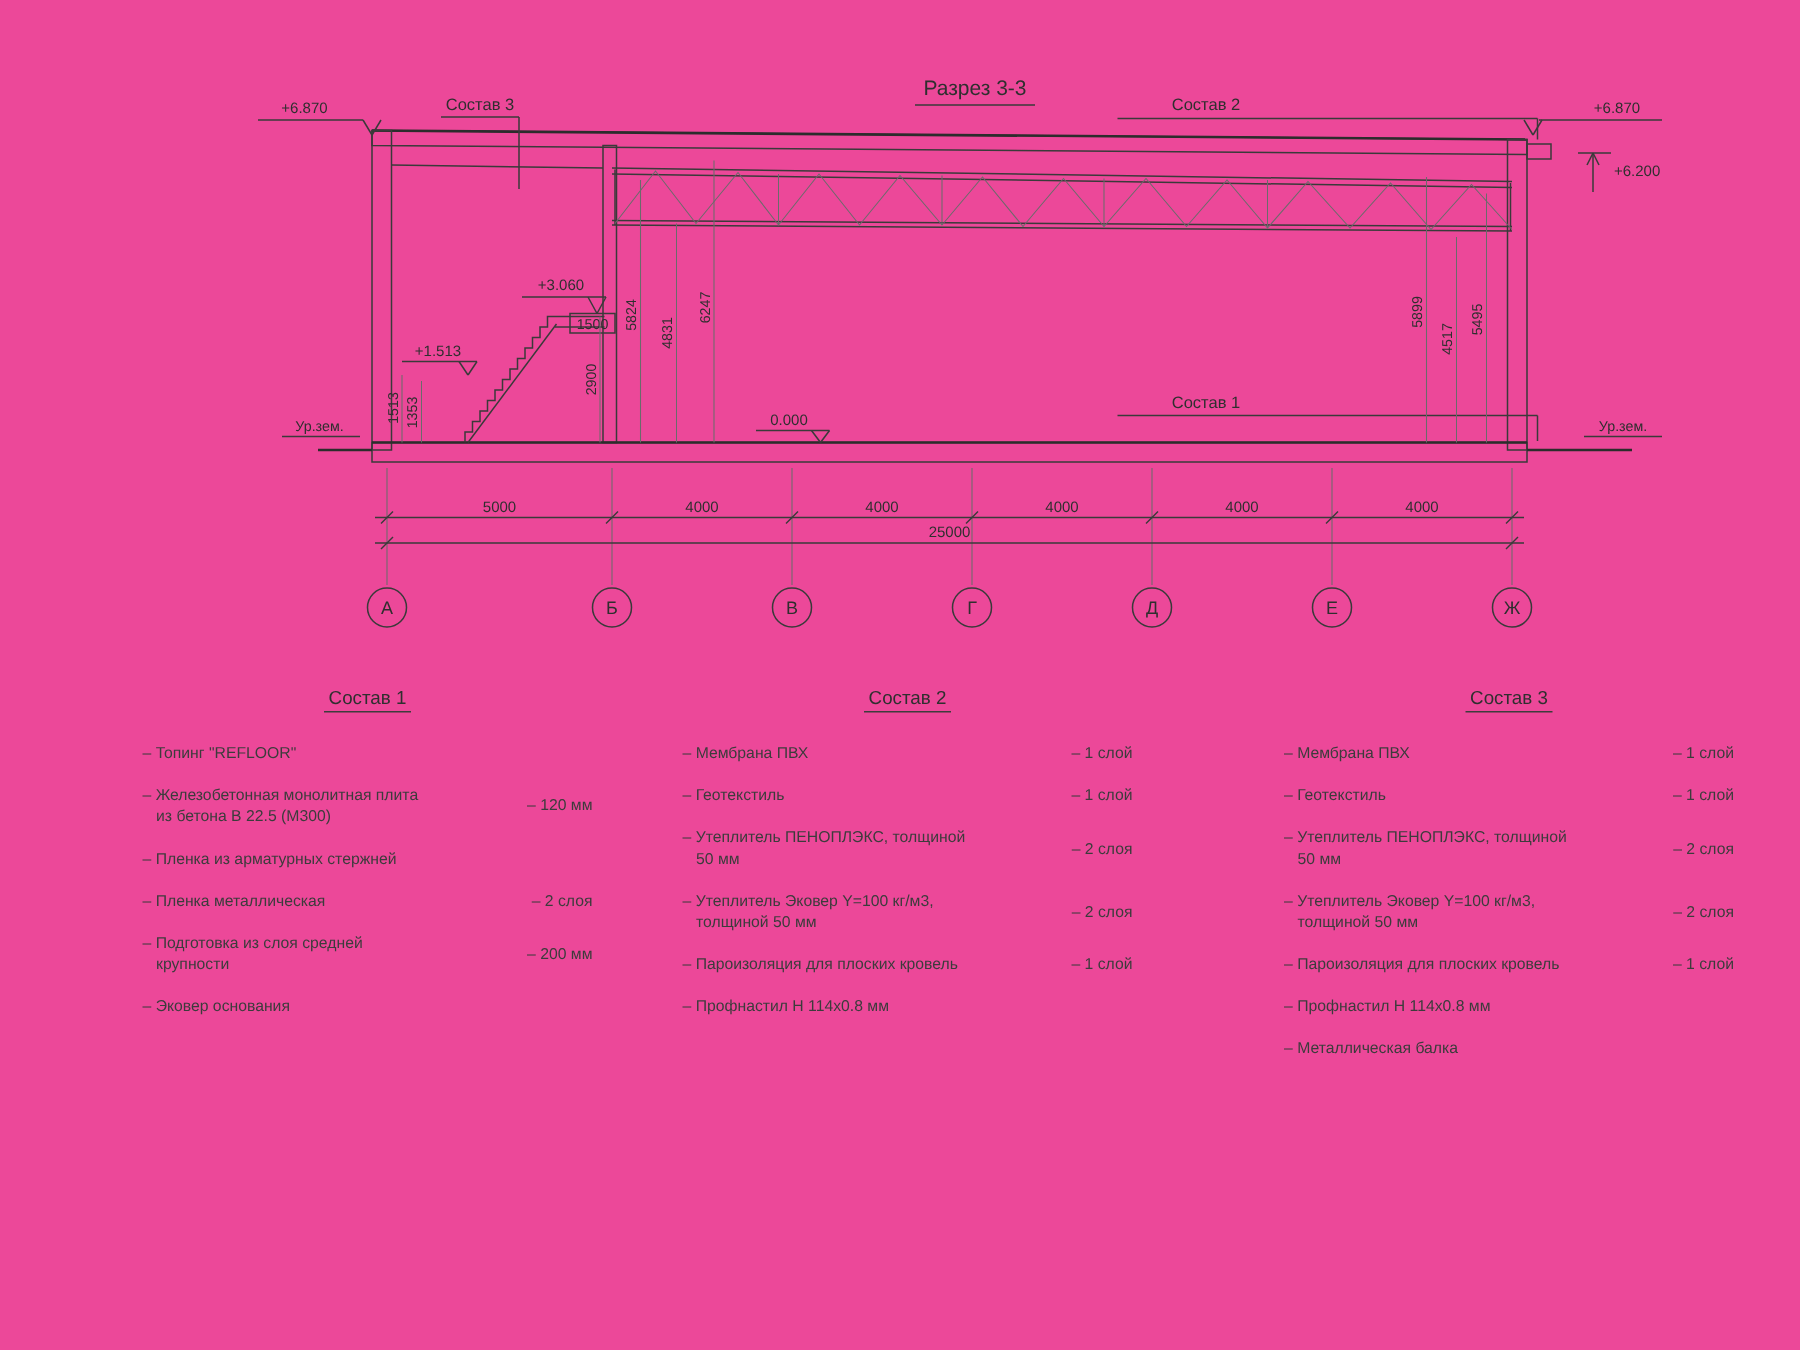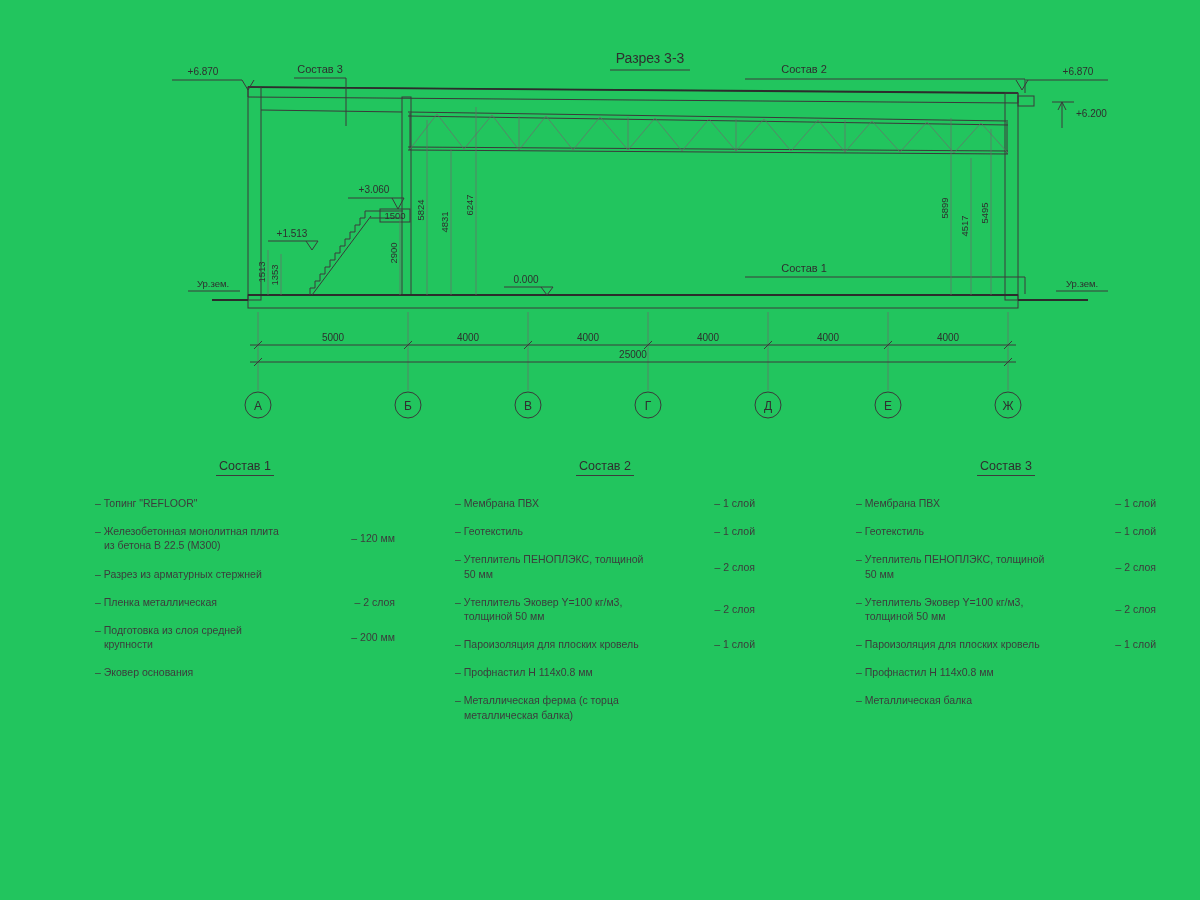--- a/index.html
+++ b/index.html
@@ -1,16 +1,16 @@
 <!DOCTYPE html>
 <html lang="ru"><head>
 <meta charset="utf-8">
 <style>
   html,body{margin:0;padding:0;background:#fff;}
-  .page{position:relative;width:1200px;height:900px;background:#22c55e;overflow:hidden;
+  .page{position:relative;width:1200px;height:900px;background:#ec4899;overflow:hidden;
         font-family:"Liberation Sans",sans-serif;color:#3c3c3c;}
   svg{position:absolute;left:0;top:0;}
   svg text{font-family:"Liberation Sans",sans-serif;fill:#2f2f2f;}
   .t14{font-size:14px;}
   .t11{font-size:11px;}
   .t10{font-size:10px;}
   .t9{font-size:9.5px;}
   .t12{font-size:12px;}
   .ln{stroke:#3a3a3a;stroke-width:1;fill:none;}
   .lnThick{stroke:#2c2c2c;stroke-width:1.8;fill:none;}
@@ -216,21 +216,21 @@
     </div>
     <div class="item">
       <span class="it">– Топинг "REFLOOR"</span>
       <span class="qty"></span>
     </div>
     <div class="item">
       <span class="it">– Железобетонная  монолитная плита из бетона В 22.5 (М300)</span>
       <span class="qty">– 120 мм</span>
     </div>
     <div class="item">
-      <span class="it">– Разрез из арматурных стержней</span>
+      <span class="it">– Пленка из арматурных стержней</span>
       <span class="qty"></span>
     </div>
     <div class="item">
       <span class="it">– Пленка металлическая</span>
       <span class="qty">– 2 слоя</span>
     </div>
     <div class="item">
       <span class="it">– Подготовка из слоя средней крупности</span>
       <span class="qty">– 200 мм</span>
     </div>
@@ -261,24 +261,20 @@
       <span class="qty">– 2 слоя</span>
     </div>
     <div class="item">
       <span class="it">– Пароизоляция для плоских кровель</span>
       <span class="qty">– 1 слой</span>
     </div>
     <div class="item">
       <span class="it">– Профнастил Н 114х0.8 мм</span>
       <span class="qty"></span>
     </div>
-    <div class="item">
-      <span class="it">– Металлическая ферма (с торца металлическая балка)</span>
-      <span class="qty"></span>
-    </div>
   </div>
 
   <div class="col col3">
     <div class="heading">
       <span>Состав 3</span>
     </div>
     <div class="item">
       <span class="it">– Мембрана ПВХ</span>
       <span class="qty">– 1 слой</span>
     </div>

